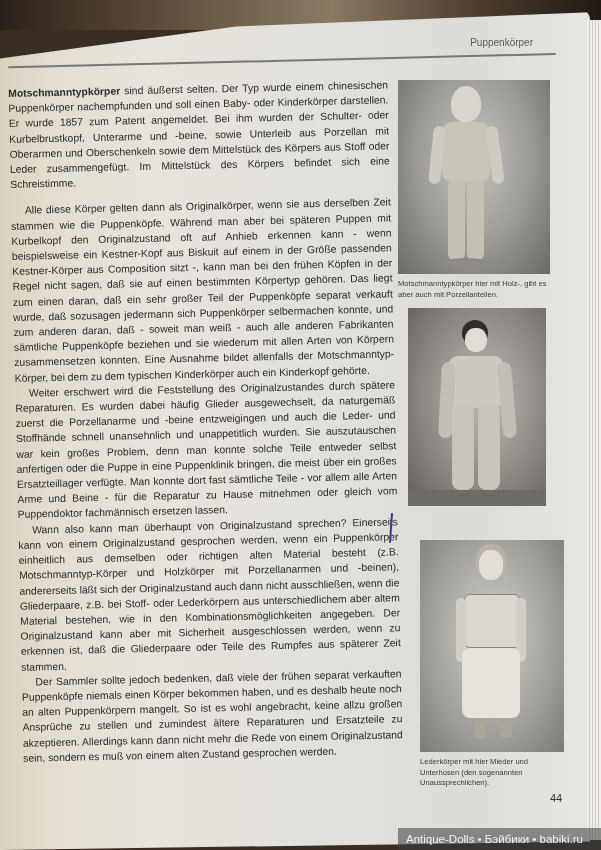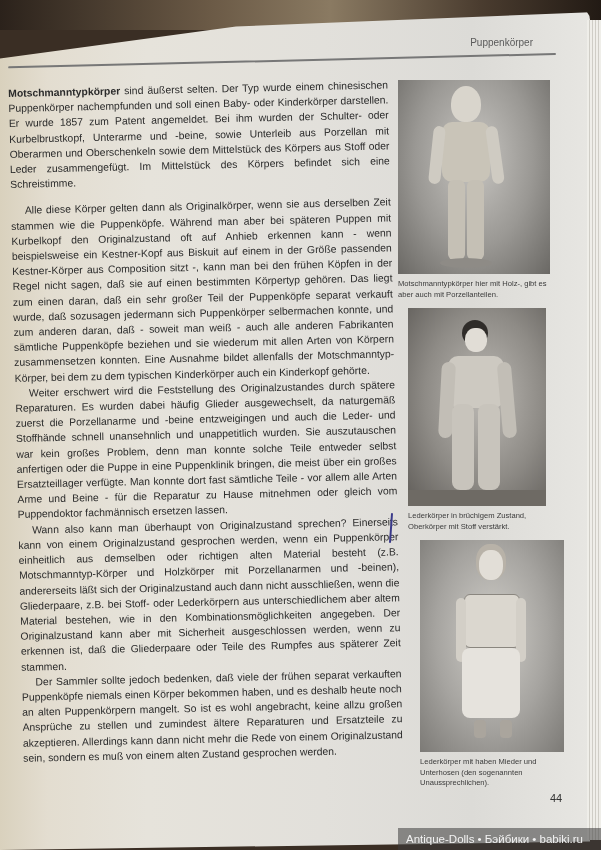--- a/index.html
+++ b/index.html
@@ -101,32 +101,31 @@
   <div class="photo p2" style="height:198px;">
     <div class="doll-part" style="left:54px;top:12px;width:26px;height:26px;border-radius:50%;background:#2f2c29;"></div>
     <div class="doll-part" style="left:57px;top:20px;width:22px;height:24px;border-radius:45%;background:#e1ddd6;"></div>
     <div class="doll-part" style="left:40px;top:48px;width:56px;height:52px;border-radius:10px;background:#cdc9c1;"></div>
     <div class="doll-part" style="left:32px;top:54px;width:14px;height:76px;border-radius:7px;background:#c2beb6;transform:rotate(3deg);"></div>
     <div class="doll-part" style="left:92px;top:54px;width:14px;height:76px;border-radius:7px;background:#c2beb6;transform:rotate(-5deg);"></div>
     <div class="doll-part" style="left:44px;top:96px;width:22px;height:86px;border-radius:8px;background:#c8c4bc;"></div>
     <div class="doll-part" style="left:70px;top:96px;width:22px;height:86px;border-radius:8px;background:#c8c4bc;"></div>
     <div class="doll-part" style="left:0;top:182px;width:138px;height:16px;background:#6e6a64;"></div>
   </div>
-  <div class="caption">Lederkörper in brüchigem Zustand, Oberkörper mit Stoff verstärkt.</div>
 </div>
 
 <div class="figure" style="left:420px; top:540px; width:144px;">
   <div class="photo p3" style="height:212px;">
     <div class="doll-part" style="left:56px;top:4px;width:30px;height:36px;border-radius:45%;background:#b8b2a8;"></div>
     <div class="doll-part" style="left:59px;top:10px;width:24px;height:30px;border-radius:45%;background:#e2ded7;"></div>
     <div class="doll-part" style="left:44px;top:54px;width:54px;height:52px;border-radius:6px;background:#dbd7cf;border:1px solid #8a867f;"></div>
     <div class="doll-part" style="left:36px;top:58px;width:10px;height:64px;border-radius:5px;background:#d3cfc7;"></div>
     <div class="doll-part" style="left:96px;top:58px;width:10px;height:64px;border-radius:5px;background:#d3cfc7;"></div>
     <div class="doll-part" style="left:42px;top:108px;width:58px;height:70px;border-radius:8px;background:#e6e3dd;"></div>
     <div class="doll-part" style="left:54px;top:180px;width:12px;height:18px;border-radius:4px;background:#aaa59d;"></div>
     <div class="doll-part" style="left:80px;top:180px;width:12px;height:18px;border-radius:4px;background:#aaa59d;"></div>
   </div>
-  <div class="caption" style="width:140px;">Lederkörper mit haben Mieder und Unterhosen (den sogenannten Unaussprechlichen).</div>
+  <div class="caption" style="width:140px;">Lederkörper mit hier Mieder und Unterhosen (den sogenannten Unaussprechlichen).</div>
 </div>
 
 <div class="page-number">44</div>
 
 <div class="watermark">Antique-Dolls • Бэйбики • babiki.ru</div>
 
 </body></html>

